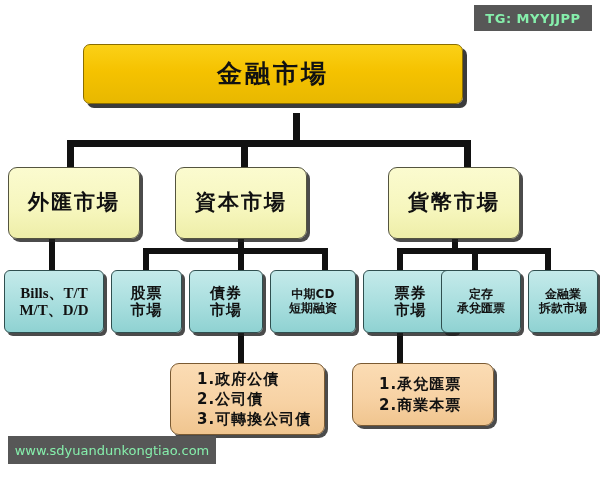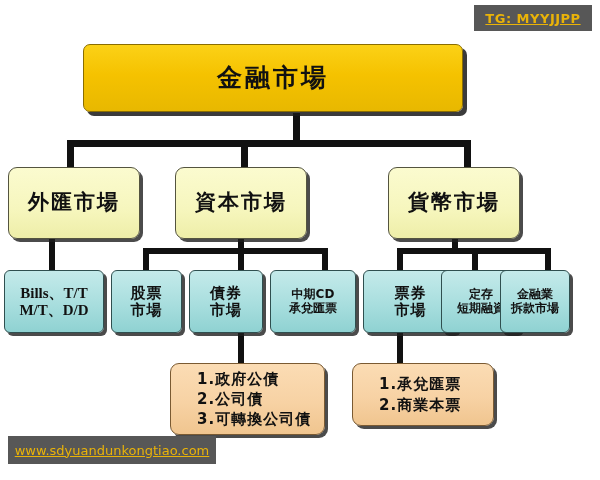--- a/index.html
+++ b/index.html
@@ -86,27 +86,26 @@
     justify-content: flex-start;
     text-align: left;
     padding-left: 26px;
     line-height: 1.35;
   }
 
   
   .watermark {
     position: absolute;
     background: #575757;
-    color: #eab308;
+    color: #86efac;
     display: flex;
     align-items: center;
     justify-content: center;
     font-family: "DejaVu Sans", "Liberation Sans", sans-serif;
     z-index: 30;
-    text-decoration: underline;
   }
   #tg-watermark {
     right: 8px;
     top: 5px;
     width: 118px;
     height: 26px;
     font-size: 13px;
     font-weight: bold;
     letter-spacing: 0.5px;
   }
@@ -142,39 +141,39 @@
 
   <div class="line" style="left:452px; top:239px; width:6px; height:12px;"></div>
   <div class="line" style="left:397px; top:248px; width:154px; height:6px;"></div>
   <div class="line" style="left:397px; top:248px; width:6px; height:23px;"></div>
   <div class="line" style="left:472px; top:248px; width:6px; height:23px;"></div>
   <div class="line" style="left:545px; top:248px; width:6px; height:23px;"></div>
 
   <div class="line" style="left:238px; top:333px; width:6px; height:31px;"></div>
   <div class="line" style="left:397px; top:333px; width:6px; height:31px;"></div>
 
-  <div class="node root" style="left:83px; top:44px; width:380px; height:68px;">金融市場</div>
+  <div class="node root" style="left:83px; top:44px; width:380px; height:60px;">金融市場</div>
 
   <div class="node pale" style="left:8px; top:167px; width:132px; height:72px;">外匯市場</div>
   <div class="node pale" style="left:175px; top:167px; width:132px; height:72px;">資本市場</div>
   <div class="node pale" style="left:388px; top:167px; width:132px; height:72px;">貨幣市場</div>
 
   <div class="node teal latin" style="left:4px; top:270px; width:100px; height:63px;">Bills、T/T
 M/T、D/D</div>
   <div class="node teal" style="left:111px; top:270px; width:71px; height:63px;">股票
 市場</div>
   <div class="node teal" style="left:189px; top:270px; width:74px; height:63px;">債券
 市場</div>
   <div class="node teal small" style="left:270px; top:270px; width:86px; height:63px;">中期CD
-承兌匯票</div>
+短期融資</div>
   <div class="node teal" style="left:363px; top:270px; width:95px; height:63px;">票券
 市場</div>
   <div class="node teal small" style="left:441px; top:270px; width:80px; height:63px;">定存
-短期融資</div>
-  <div class="node teal small" style="left:500px; top:270px; width:70px; height:63px;">金融業
+承兌匯票</div>
+  <div class="node teal small" style="left:528px; top:270px; width:70px; height:63px;">金融業
 拆款市場</div>
 
   <div class="node orange" style="left:170px; top:363px; width:155px; height:72px;">1.政府公債
 2.公司債
 3.可轉換公司債</div>
   <div class="node orange" style="left:352px; top:363px; width:142px; height:63px;">1.承兌匯票
 2.商業本票</div>
 
   <div class="watermark" id="tg-watermark">TG: MYYJJPP</div>
   <div class="watermark" id="url-watermark">www.sdyuandunkongtiao.com</div>

